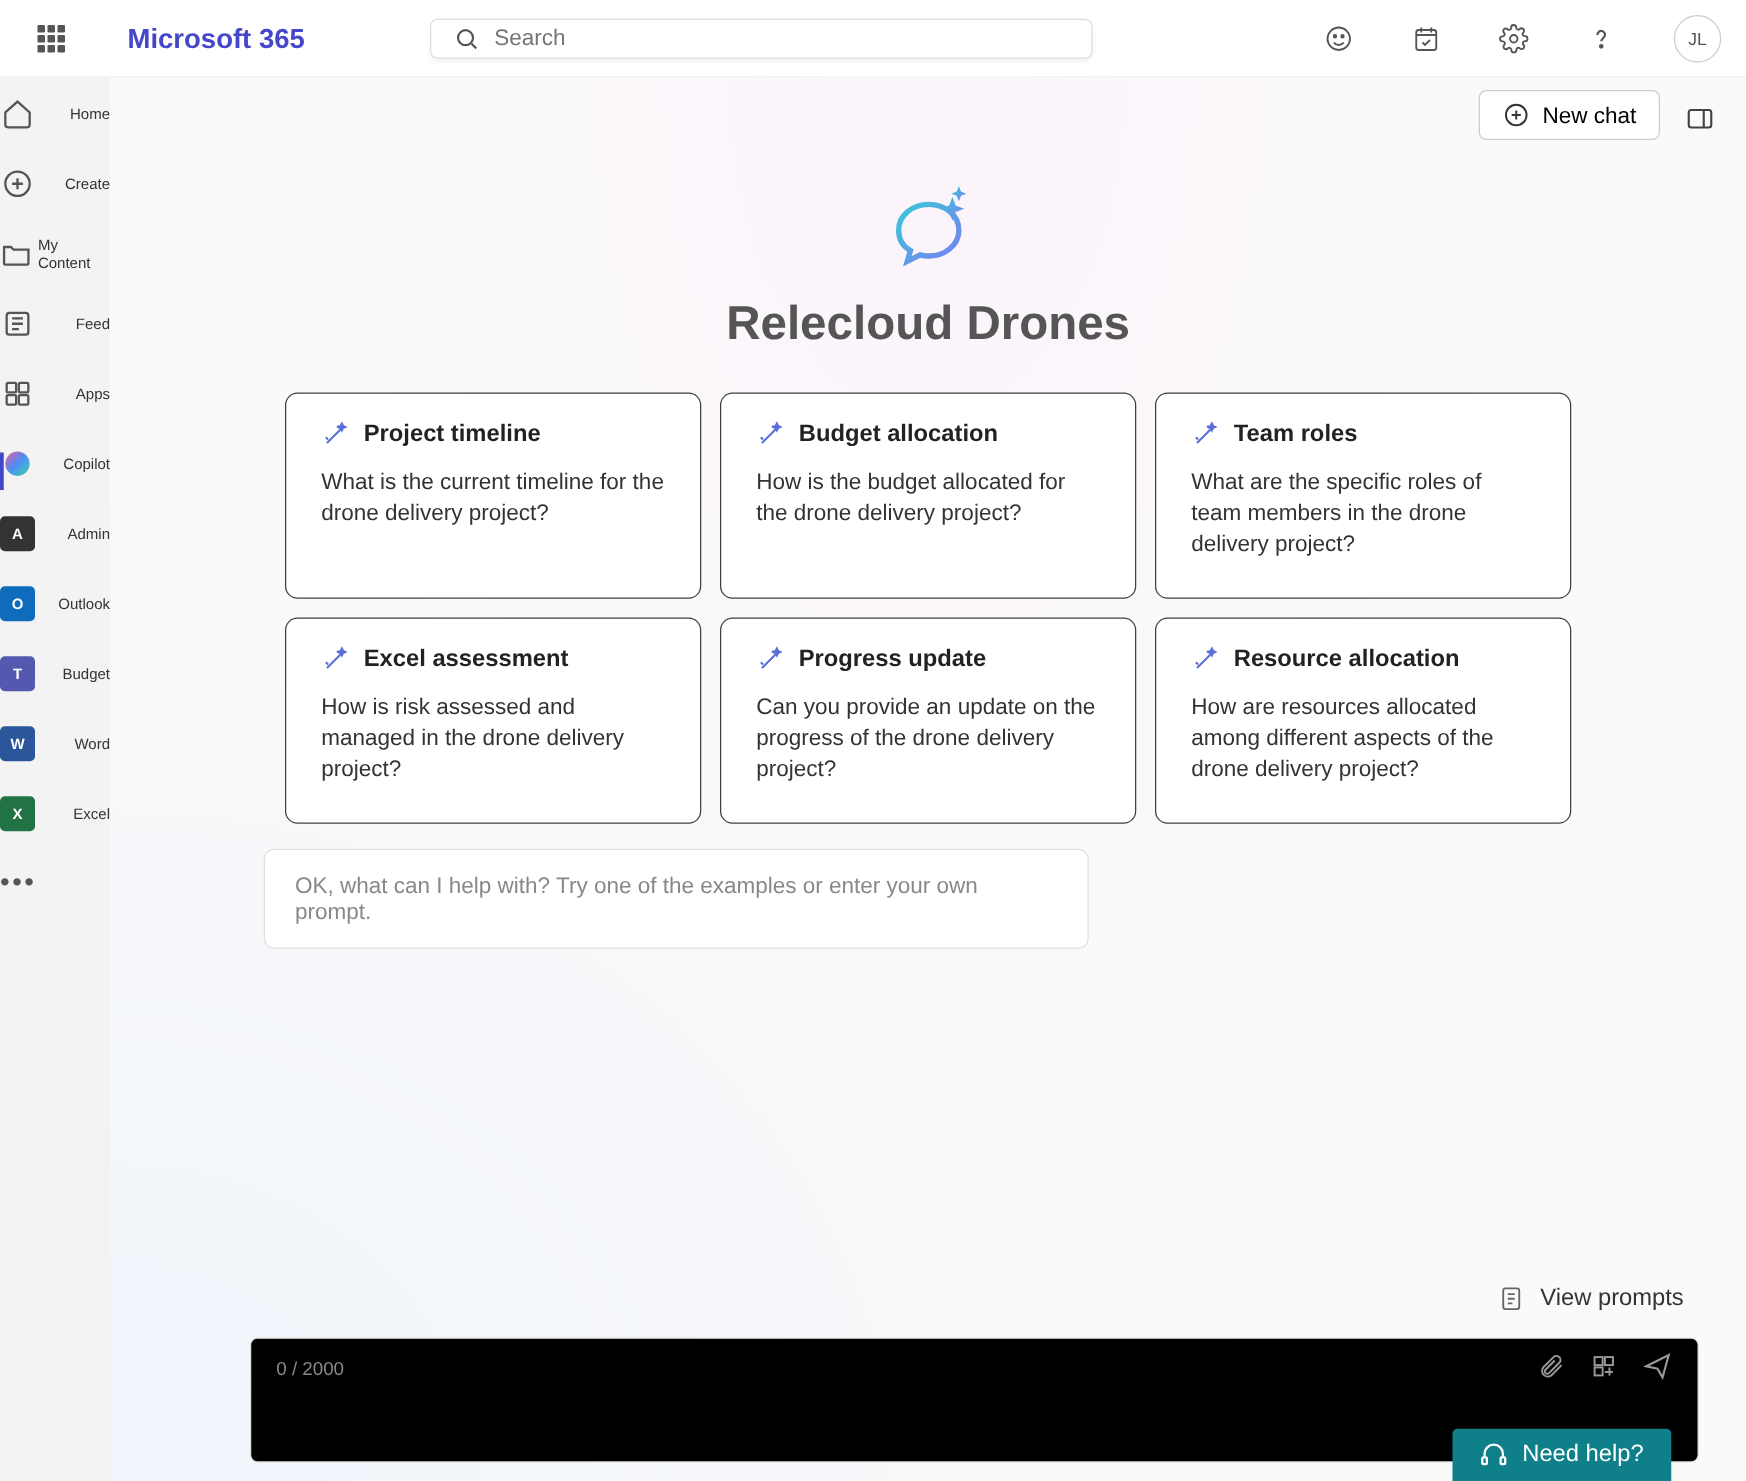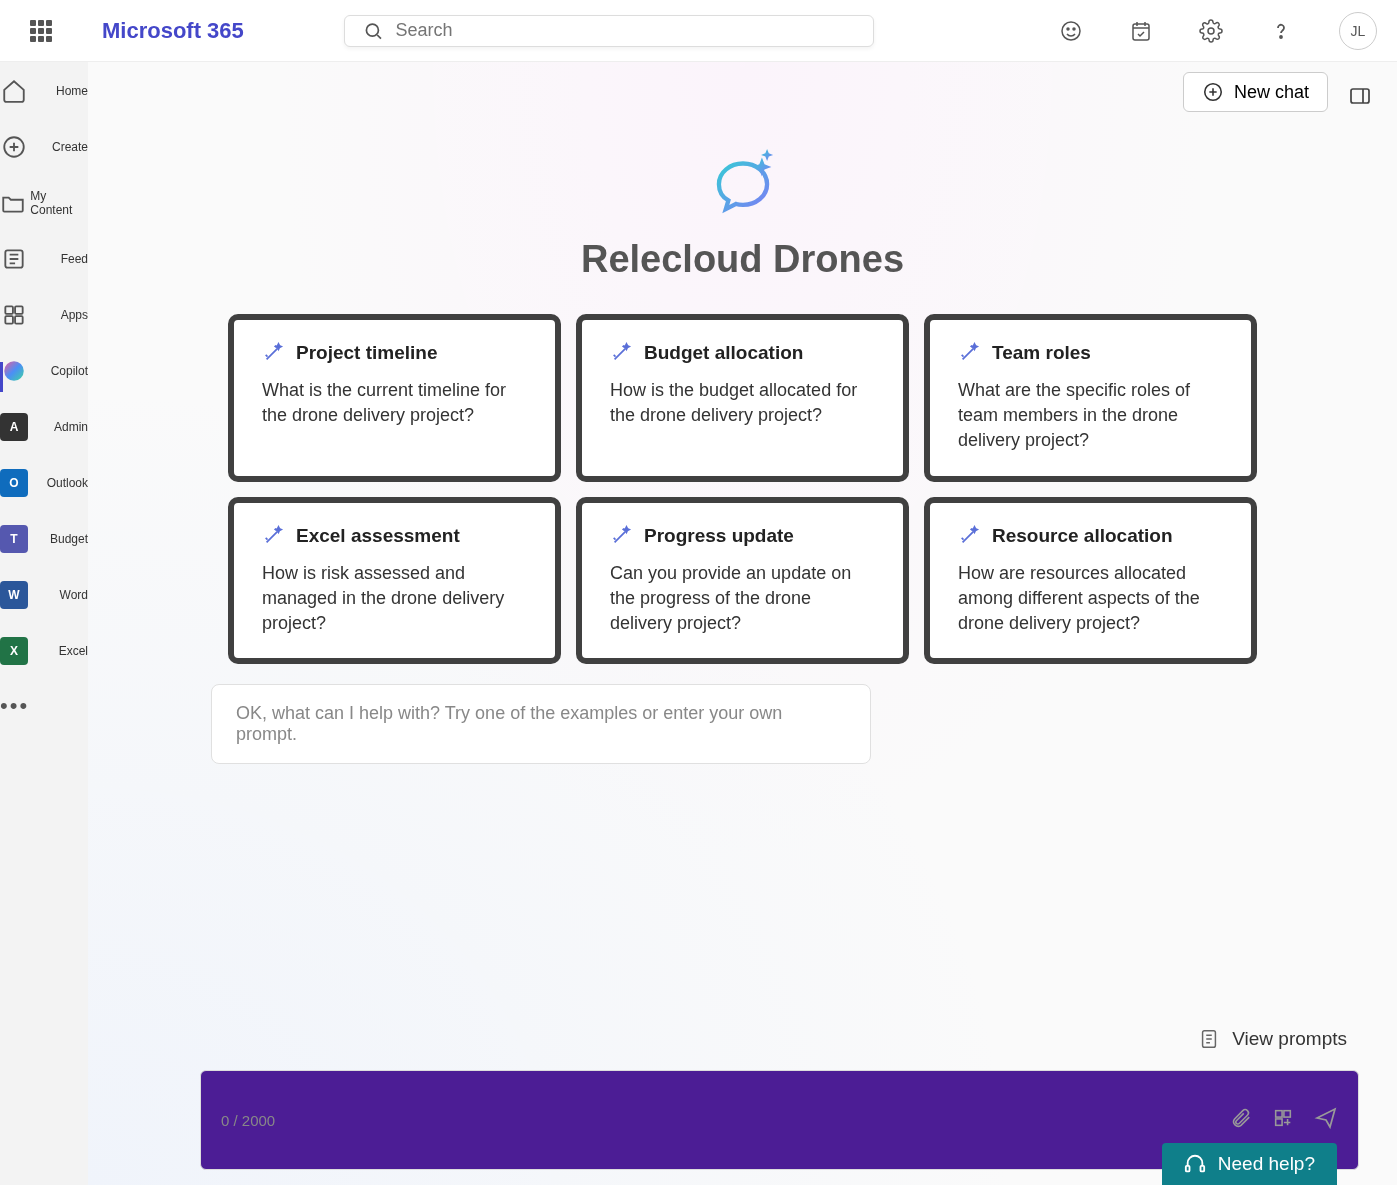--- a/index.html
+++ b/index.html
@@ -197,21 +197,21 @@
       margin-bottom: 33px;
     }
     .cards-grid {
       display: grid;
       grid-template-columns: repeat(3, 333px);
       gap: 15px;
       margin-bottom: 20px;
     }
     .card {
       background: #fff;
-      border: 6px solid #404040;
+      border: 1px solid #404040;
       border-radius: 10px;
       padding: 22px 28px;
       cursor: pointer;
       min-height: 165px;
     }
     .card-header {
       display: flex;
       align-items: center;
       gap: 12px;
       margin-bottom: 14px;
@@ -248,26 +248,26 @@
       font-weight: 500;
       color: #333;
       cursor: pointer;
     }
     .composer {
       position: absolute;
       bottom: 15px;
       left: 112px;
       right: 38px;
       height: 100px;
-      background: #4c1d95;
+      background: #000000;
       border: 1px solid #ddd;
       border-radius: 6px;
       display: flex;
       flex-direction: column;
-      justify-content: center;
+      justify-content: flex-start;
       padding: 10px 20px;
       margin-top: 27px;
     }
     .composer-bottom {
       display: flex;
       align-items: center;
       justify-content: space-between;
     }
     .char-count {
       font-size: 15px;

